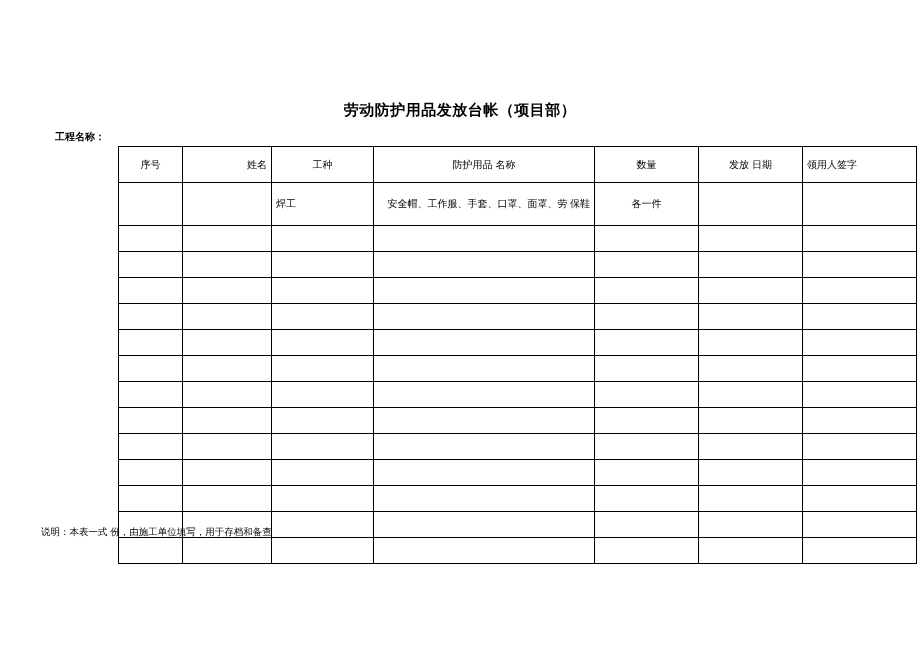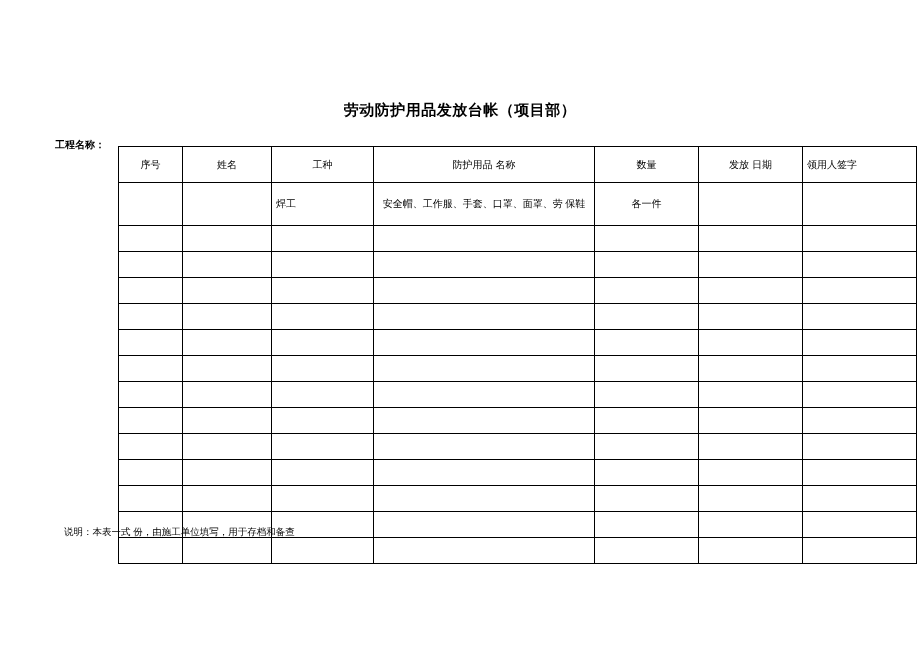--- a/index.html
+++ b/index.html
@@ -30,21 +30,20 @@
     font-weight: bold;
     letter-spacing: 0.5px;
     margin-top: 13px;
   }
   .project-label {
     position: absolute;
     top: 130px;
     left: 55px;
     font-size: 10px;
     font-weight: bold;
-    margin-top: 8px;
   }
   .table-wrap {
     position: absolute;
     top: 146px;
     left: 110px;
     width: 735px;
     padding-left: 8px;
   }
   table.ledger {
     border-collapse: collapse;
@@ -65,31 +64,31 @@
   }
   tbody td {
     height: 25px;
   }
   tbody tr.first-row td {
     height: 42px;
     vertical-align: middle;
     font-family: Liberation Serif, serif;
   }
   .c-seq    { width: 55px; text-align: center; }
-  .c-name   { width: 80px; text-align: center; margin-top: 32px; }
+  .c-name   { width: 80px; text-align: right; margin-top: 32px; }
   .c-job    { width: 93px; text-align: left; padding-left: 8px; }
-  .c-items  { width: 212px; text-align: center; padding-left: 8px; }
+  .c-items  { width: 212px; text-align: right; padding-left: 8px; }
   .c-qty    { width: 95px; text-align: center; padding-left: 14px; }
   .c-date   { width: 95px; }
   .c-sign   { width: 105px; text-align: left; }
   thead .c-job, thead .c-items, thead .c-qty { text-align: center; padding-left: 4px; margin-top: 24px; }
   .note {
     position: absolute;
     top: 526px;
-    left: 64px;
+    left: 41px;
     font-size: 9.5px;
   }
 </style>
 </head>
 <body>
 
 <div class="page">
 
   <div class="doc-title">劳动防护用品发放台帐（项目部）</div>
 

